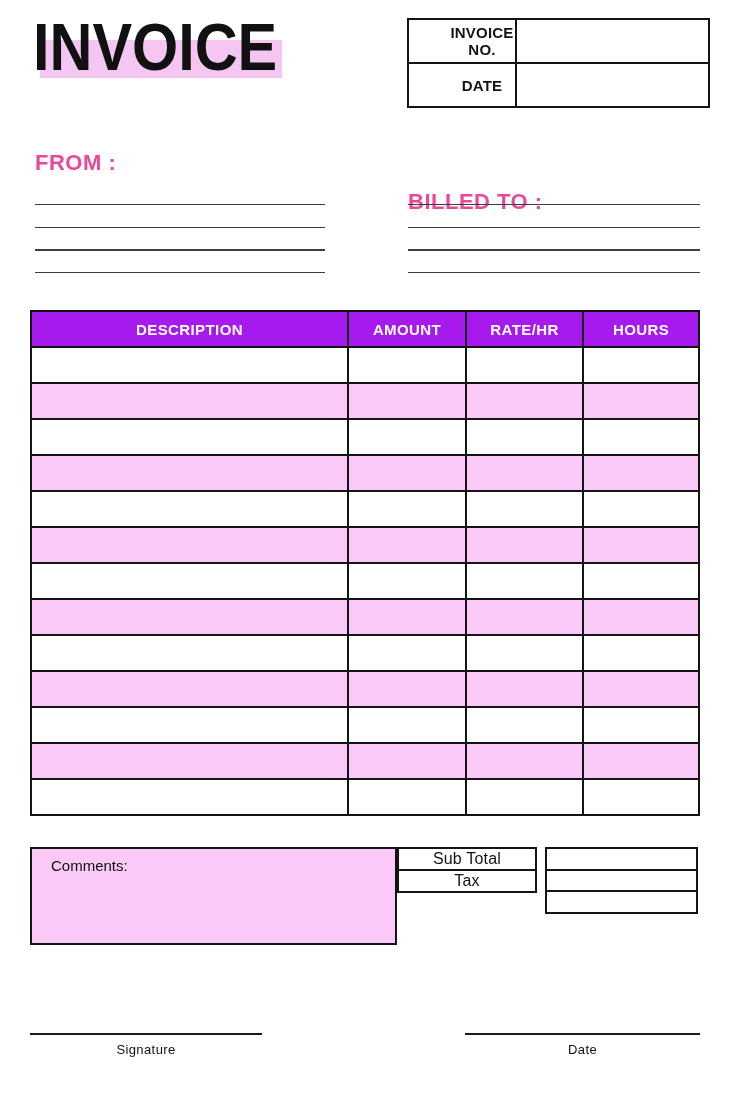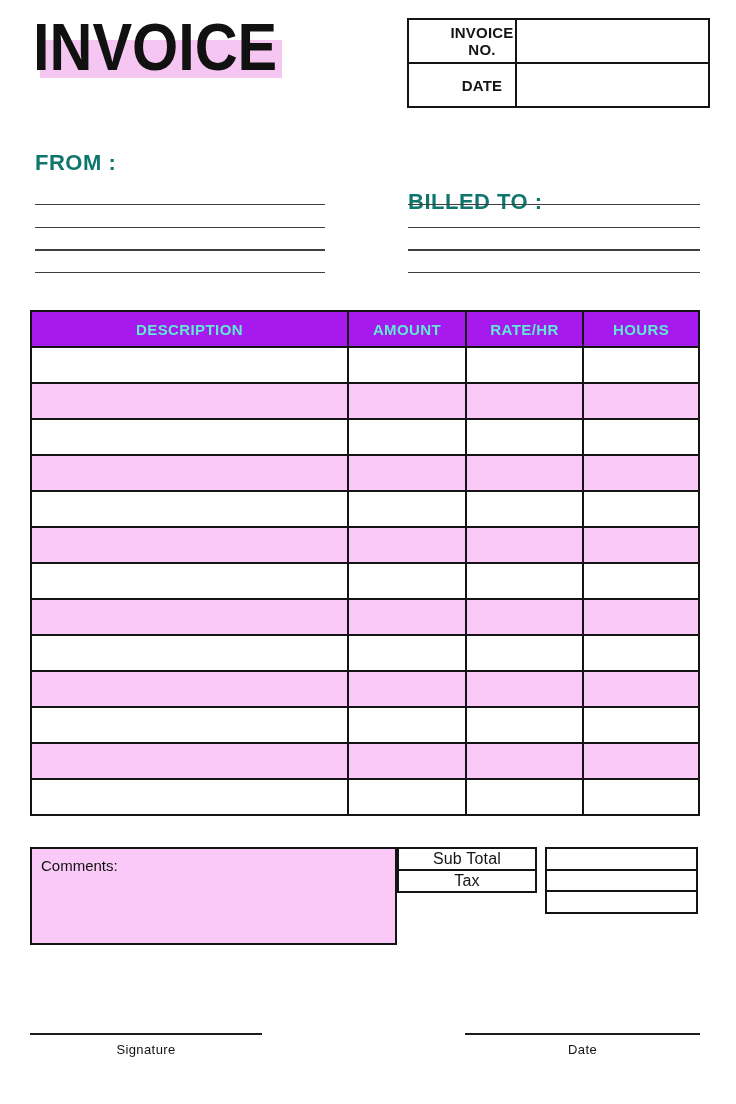--- a/index.html
+++ b/index.html
@@ -19,39 +19,39 @@
   .page-title{position:absolute;left:33px;top:14px;font-size:66px;line-height:66px;font-weight:bold;
     letter-spacing:0px;color:#111;transform:scaleX(0.9);transform-origin:left top;white-space:nowrap;}
 
   
   .info-box{position:absolute;left:407px;top:18px;width:301px;border-collapse:collapse;table-layout:fixed;}
   .info-box td{border:2.5px solid var(--ink);height:44px;background:#fff;padding-left:40px;}
   .info-box td.lbl{width:108px;text-align:center;font-weight:bold;font-size:15px;letter-spacing:.2px;}
   .info-box td.val{width:193px;}
 
   
-  .party-label{position:absolute;top:150px;font-size:22px;font-weight:bold;letter-spacing:.5px;color:#0f766e;white-space:nowrap;}
+  .party-label{position:absolute;top:150px;font-size:22px;font-weight:bold;letter-spacing:.5px;color:#ec4899;white-space:nowrap;}
   .from-label{left:35px;}
   .billed-label{left:408px;margin-top:39px;}
   .lines{position:absolute;top:204px;}
   .from-lines{left:35px;width:290px;}
   .billed-lines{left:408px;width:292px;}
   .lines .line{height:1.4px;background:var(--line);margin-bottom:21.2px;}
 
   
   .items-table{position:absolute;left:30px;top:310px;width:668px;border-collapse:collapse;table-layout:fixed;}
-  .items-table th{background:var(--purple);color:#5eead4;font-size:15px;font-weight:bold;letter-spacing:.4px;
+  .items-table th{background:var(--purple);color:#ffffff;font-size:15px;font-weight:bold;letter-spacing:.4px;
     height:36px;border:2px solid var(--ink);text-align:center;}
   .items-table td{height:36px;border:2px solid var(--ink);background:#fff;font-size:14px;}
   .items-table tbody tr:nth-child(even) td{background:var(--pink);}
   .col-desc{width:317px;} .col-hours{width:118px;} .col-rate{width:117px;} .col-amount{width:116px;}
 
   
   .comments-box{position:absolute;left:30px;top:847px;width:367px;height:98px;background:var(--pink);
-    border:2.5px solid var(--ink);padding:8px 9px;font-size:15px;color:#111;}
+    border:2.5px solid var(--ink);padding:8px 19px;font-size:15px;color:#111;}
   .totals-labels{position:absolute;left:397px;top:847px;width:140px;}
   .totals-values{position:absolute;left:545px;top:847px;width:153px;}
   .total-cell{height:24px;border:2.5px solid var(--ink);background:#fff;margin-top:-2.5px;
     display:flex;align-items:center;justify-content:center;font-size:16px;letter-spacing:.2px;}
   .total-cell:first-child{margin-top:0;}
   .totals-values .total-cell{justify-content:flex-start;padding-left:8px;}
 
   
   .sig-line{position:absolute;top:1033px;height:2px;background:#1c1c1c;}
   .signature-line{left:30px;width:232px;}

